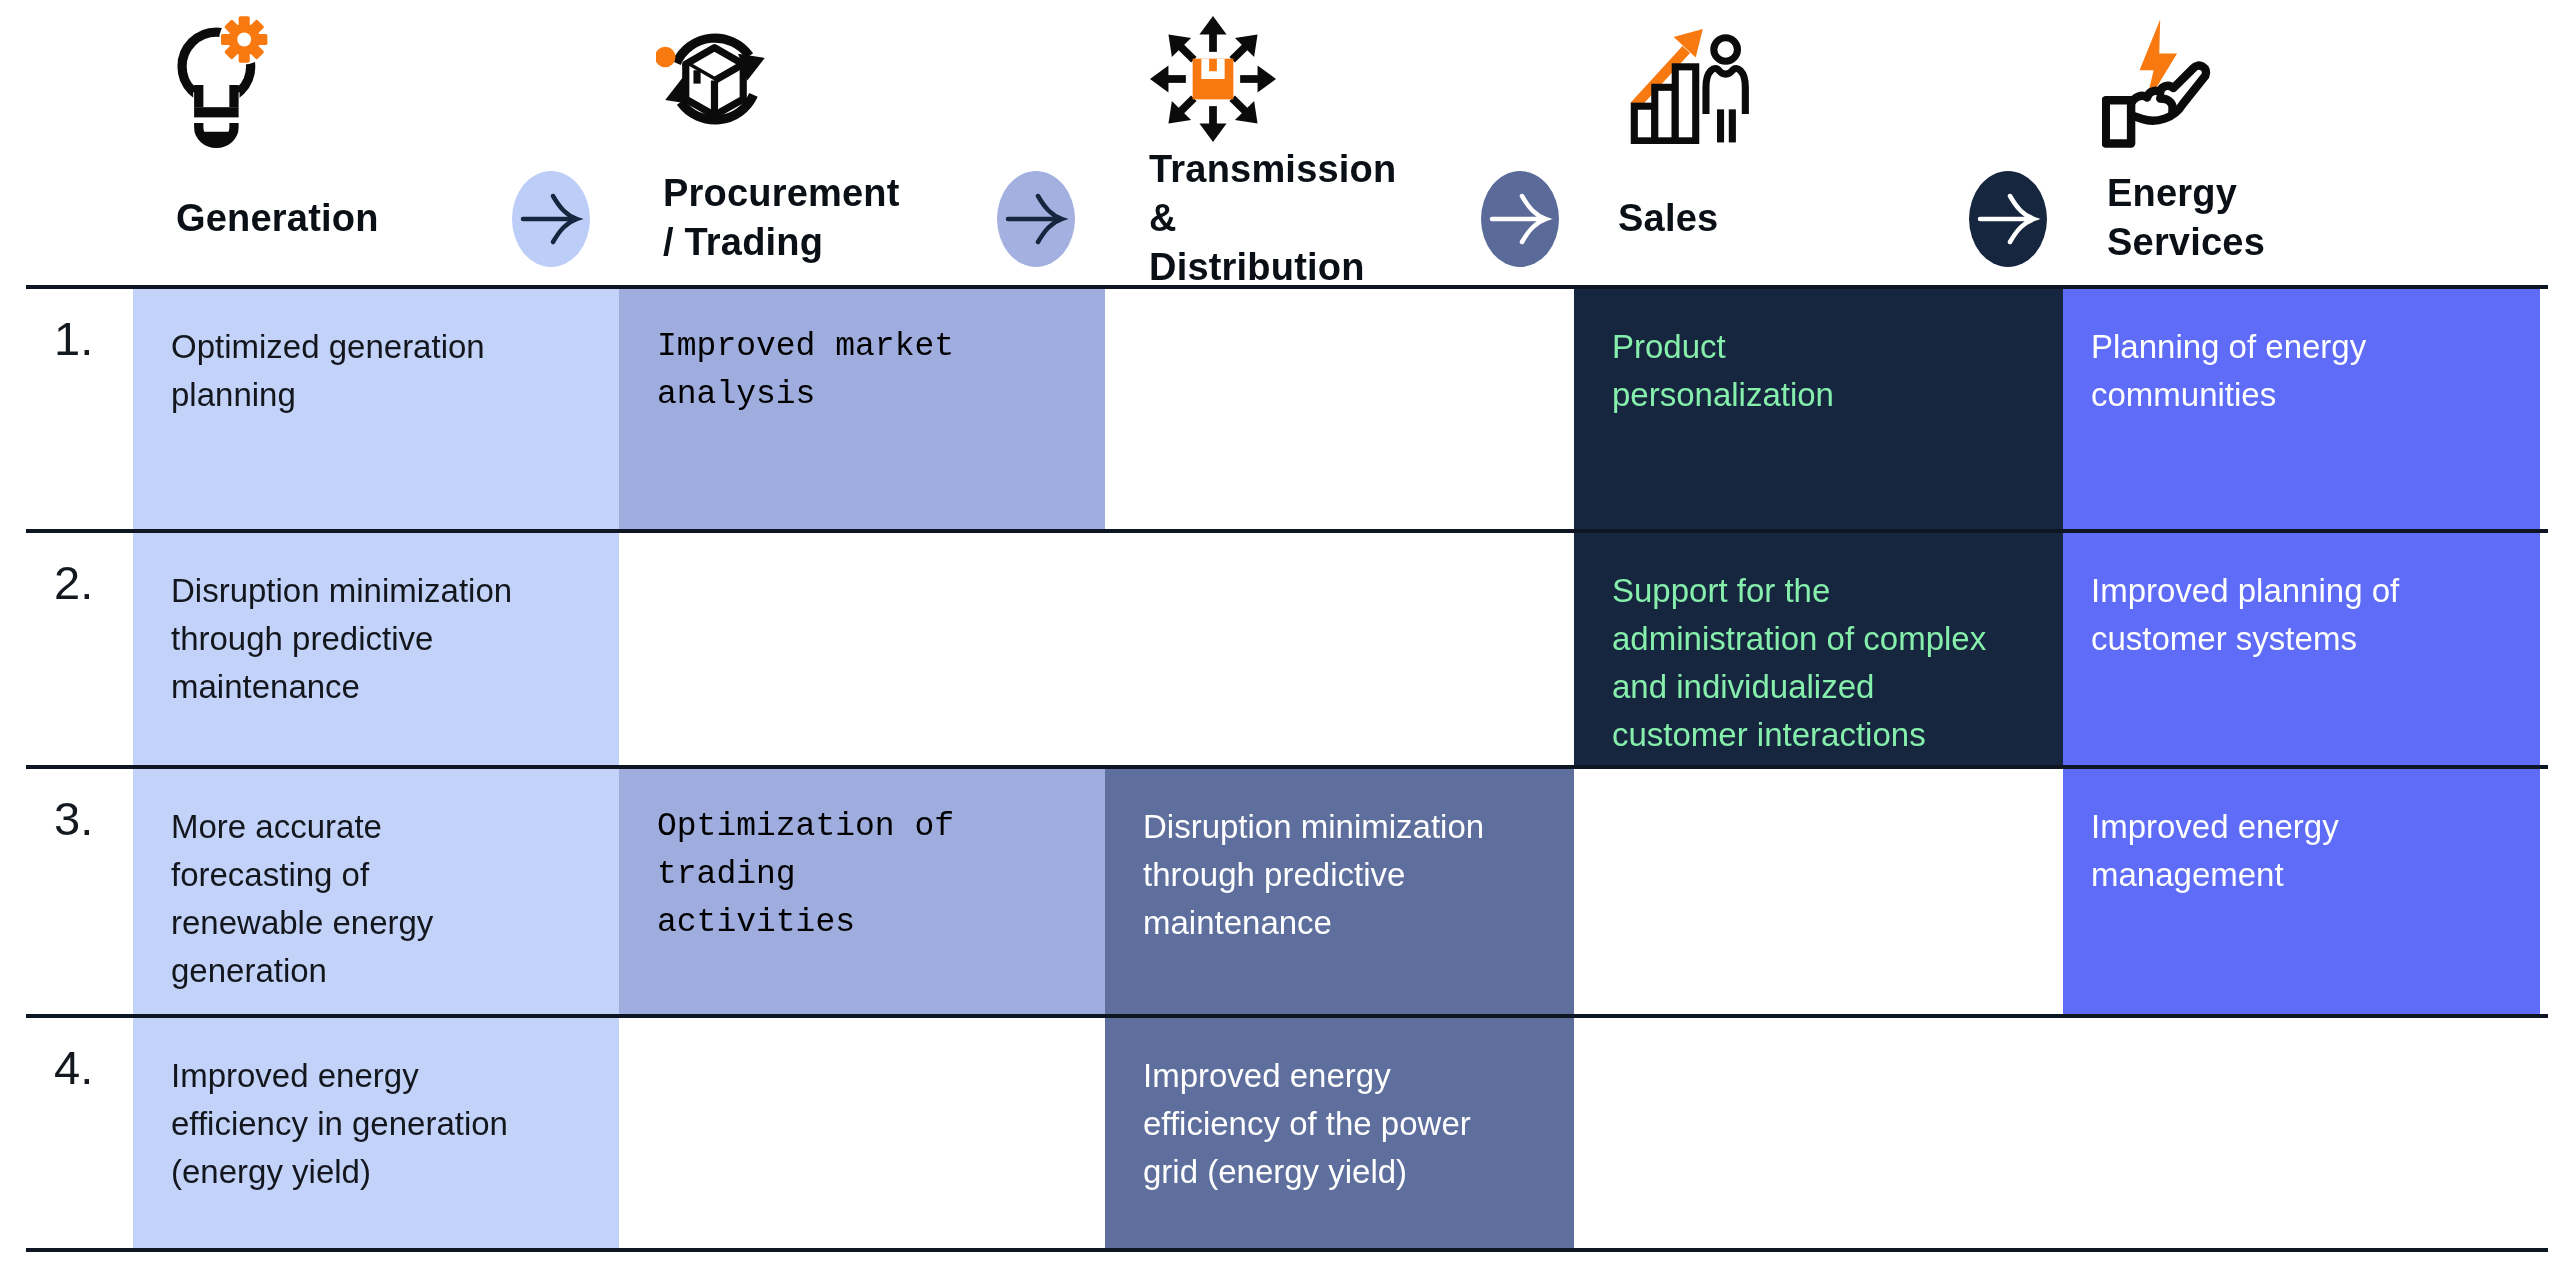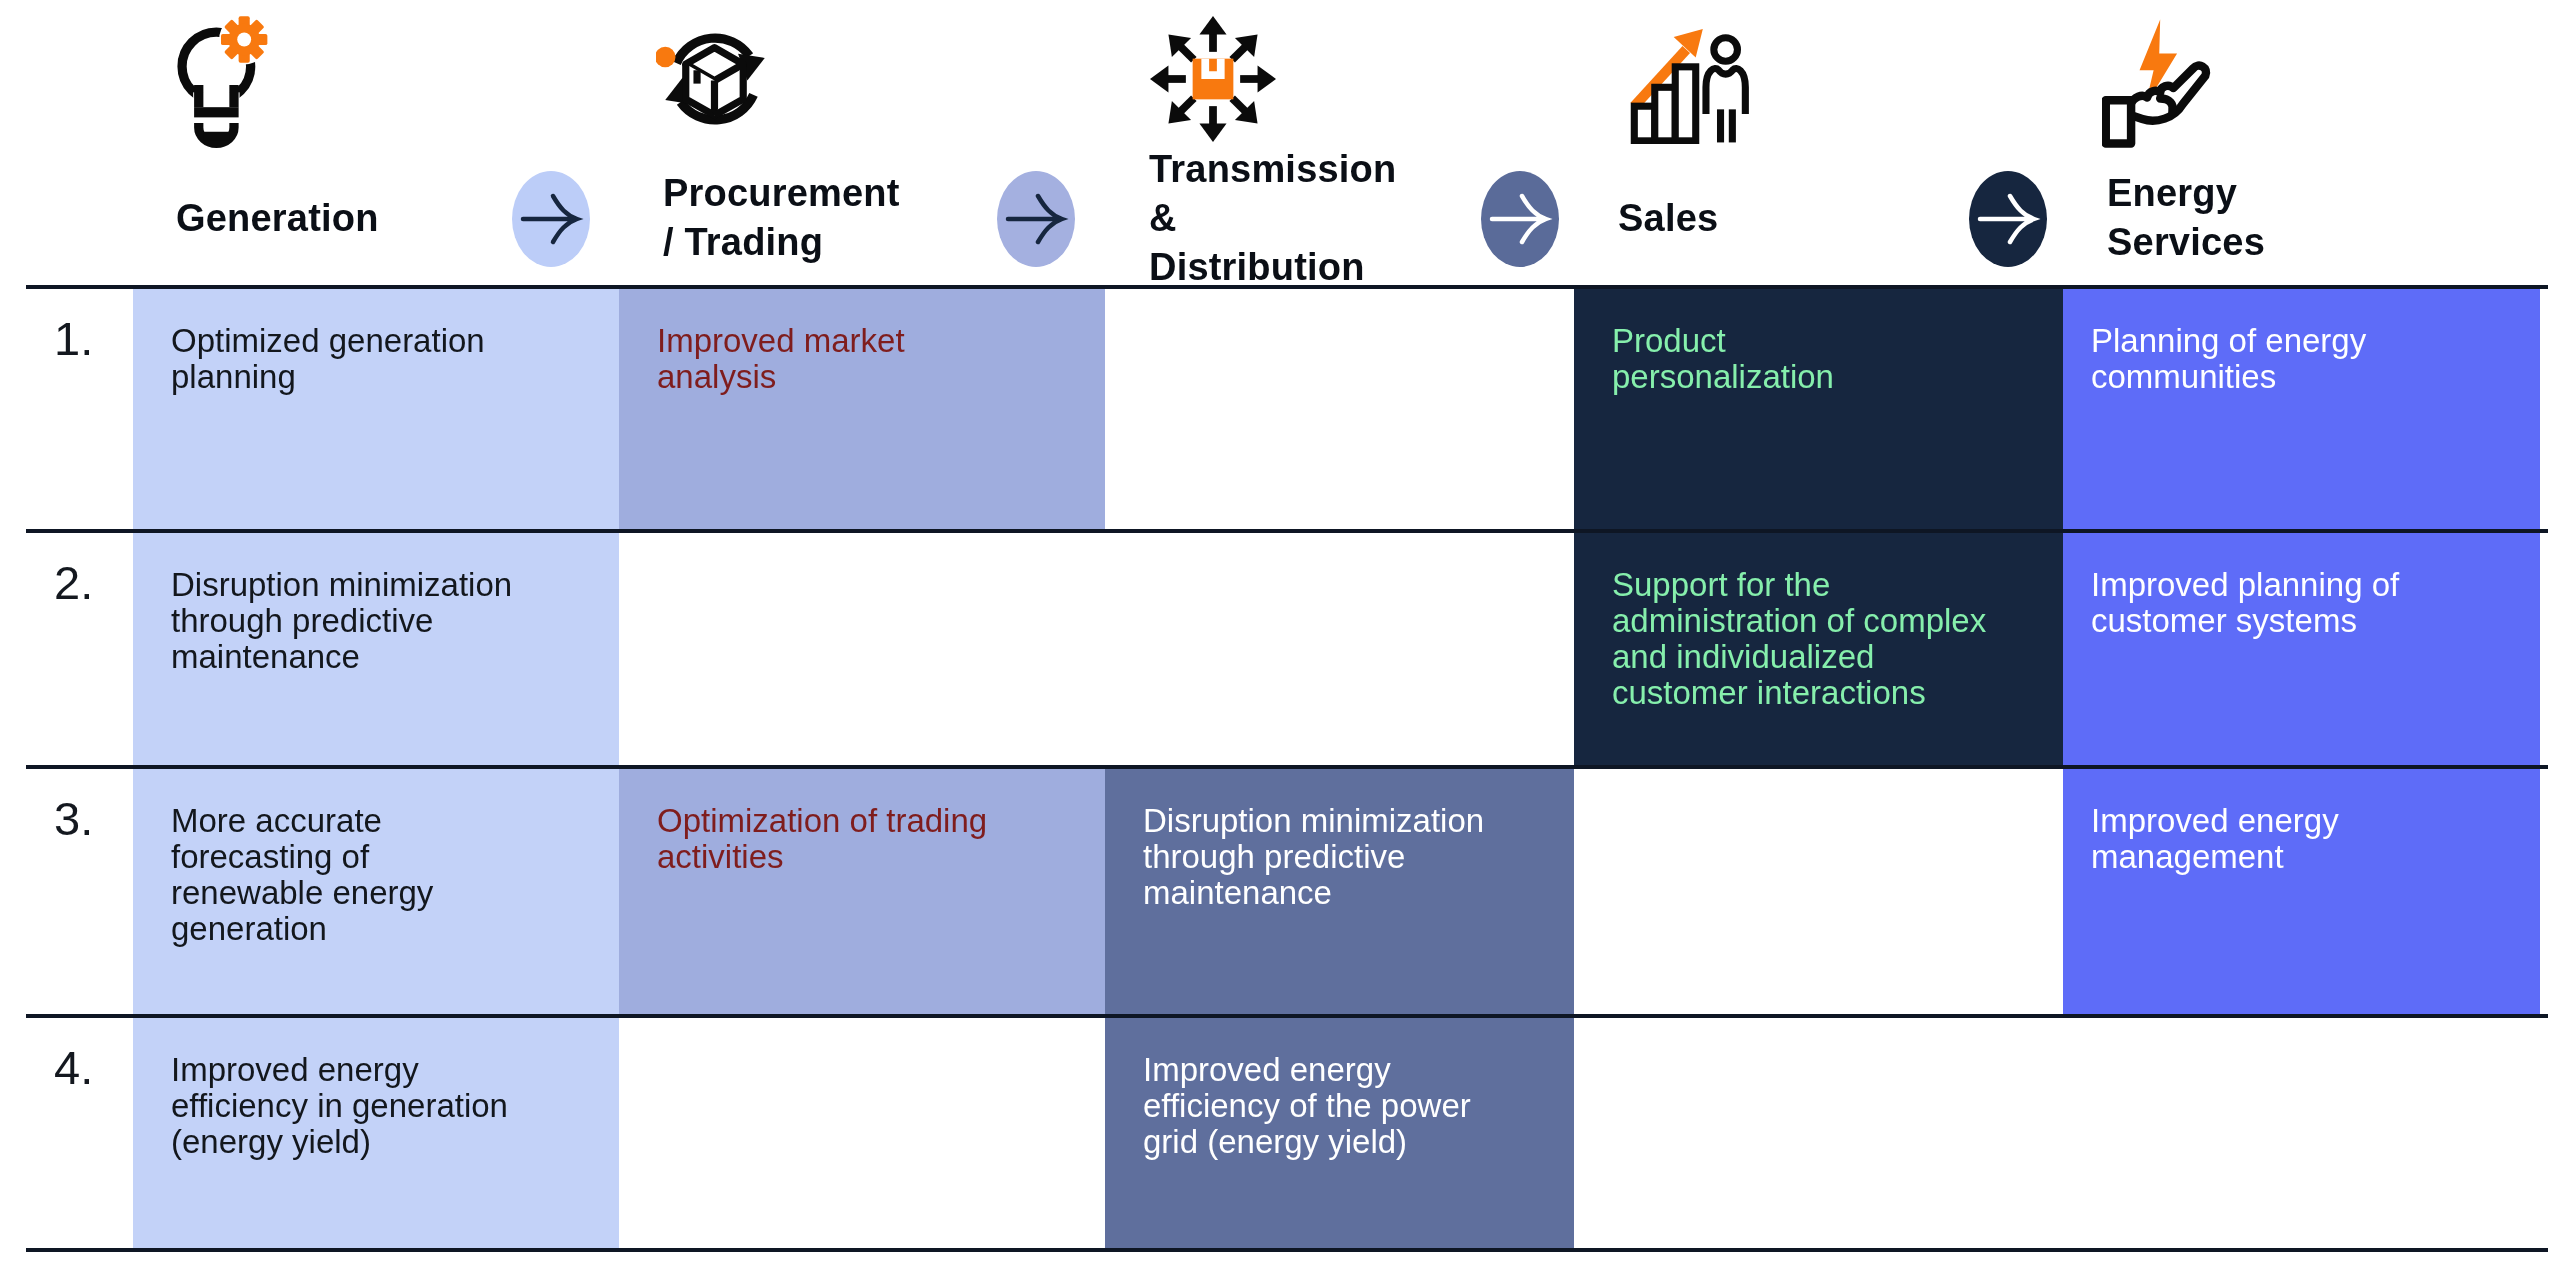--- a/index.html
+++ b/index.html
@@ -8,23 +8,23 @@
     font-family:"Liberation Sans", sans-serif;color:#10151c;
   }
   
   .stage{position:absolute;top:0;}
   .stage-icon{position:absolute;}
   .stage-label-box{position:absolute;top:166px;height:104px;display:flex;align-items:center;}
   .stage-label{font-size:38px;font-weight:700;line-height:49px;white-space:pre-line;color:#0b0f16;letter-spacing:.2px;}
   .flow-arrow{position:absolute;top:170px;width:80px;height:98px;}
   
   .hline{position:absolute;left:26px;width:2522px;height:4px;background:#0e1624;z-index:5;}
-  .cell{position:absolute;box-sizing:border-box;padding:36px 18px 0 38px;font-size:33px;line-height:36px;white-space:pre-line;z-index:1;}
+  .cell{position:absolute;box-sizing:border-box;padding:36px 18px 0 38px;font-size:33px;line-height:48px;white-space:pre-line;z-index:1;}
   .c1{background:#c3d2f8;color:#13171d;}
-  .c2{background:#9fadde;color:#7f1d1d;}
+  .c2{background:#9fadde;color:#000000;font-family:Liberation Mono, monospace;}
   .c3{background:#5f6f9d;color:#ffffff;}
   .c4{background:#16263f;color:#86efac;}
   .c5{background:#5e6cf8;color:#ffffff;padding-left:28px;}
   .rownum{position:absolute;left:54px;font-size:47px;line-height:47px;color:#14181f;z-index:2;}
   
   .colA{left:133px;width:486px;}
   .colB{left:619px;width:486px;}
   .colC{left:1105px;width:469px;}
   .colD{left:1574px;width:489px;}
   .colE{left:2063px;width:477px;}

